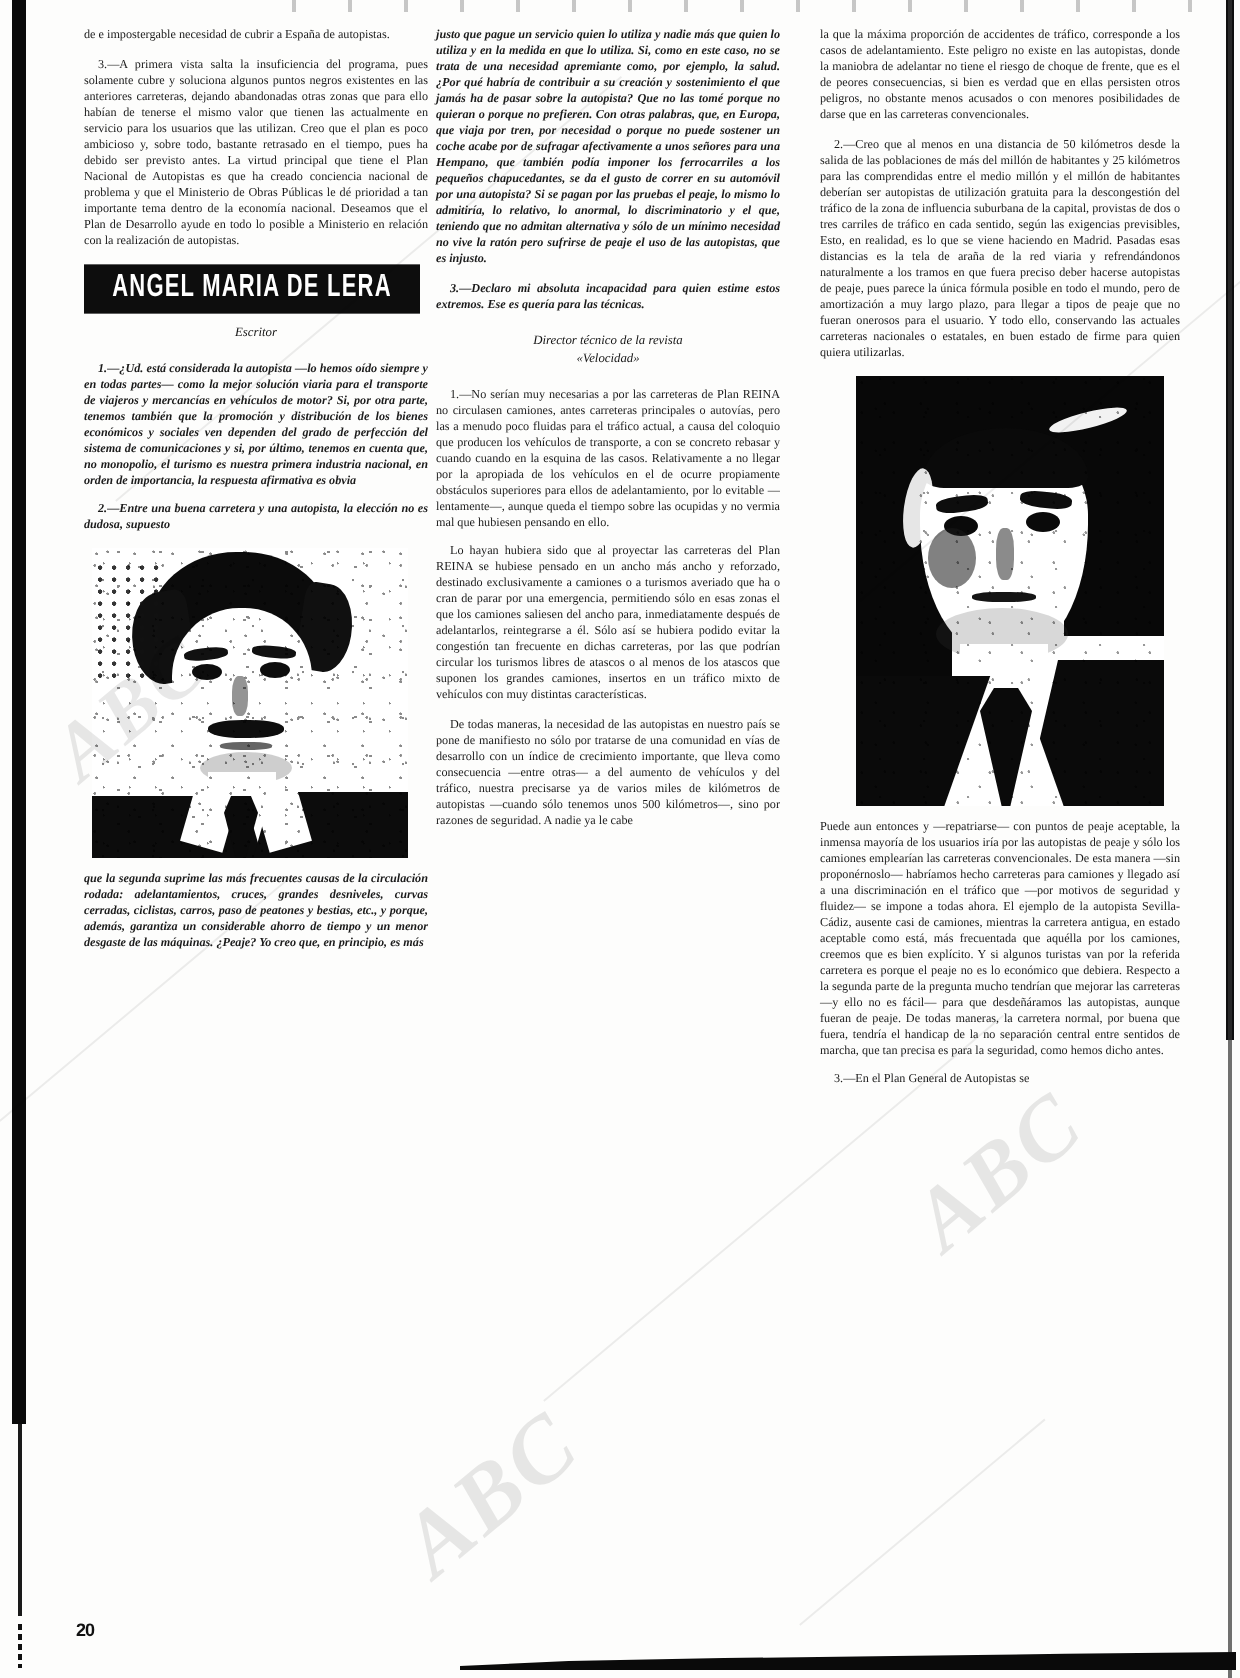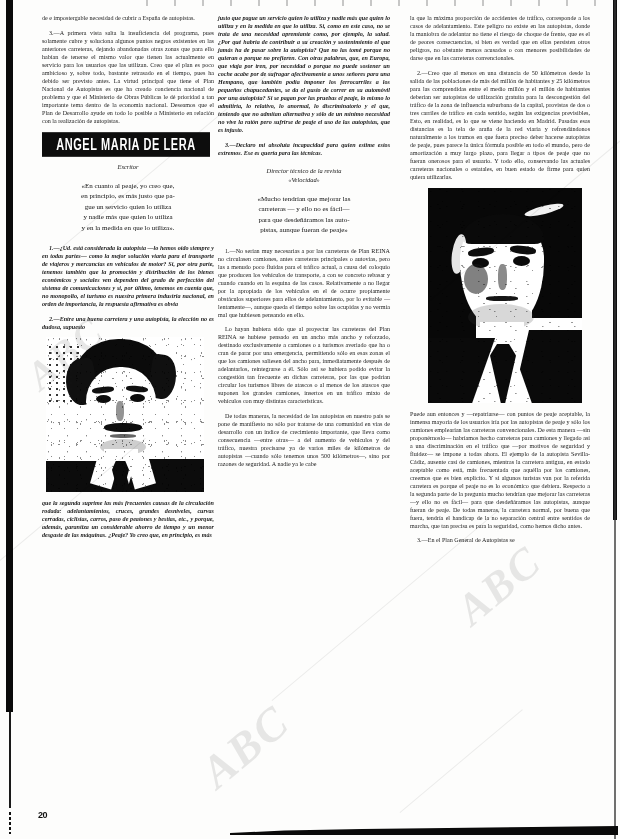--- a/index.html
+++ b/index.html
@@ -263,27 +263,20 @@
     <p>3.—A primera vista salta la insuficiencia del programa, pues solamente cubre y soluciona algunos puntos negros existentes en las anteriores carreteras, dejando abandonadas otras zonas que para ello habían de tenerse el mismo valor que tienen las actualmente en servicio para los usuarios que las utilizan. Creo que el plan es poco ambicioso y, sobre todo, bastante retrasado en el tiempo, pues ha debido ser previsto antes. La virtud principal que tiene el Plan Nacional de Autopistas es que ha creado conciencia nacional de problema y que el Ministerio de Obras Públicas le dé prioridad a tan importante tema dentro de la economía nacional. Deseamos que el Plan de Desarrollo ayude en todo lo posible a Ministerio en relación con la realización de autopistas.</p>
 
     <div class="plate-wrap" id="plate-lera">
       <div class="plate">ANGEL MARIA DE LERA</div>
     </div>
 
     <div class="role">
       <span>Escritor</span>
     </div>
 
-    <div class="pullquote">
-      <div>«En cuanto al peaje, yo creo que,</div>
-      <div>en principio, es más justo que pa-</div>
-      <div>gue un servicio quien lo utiliza</div>
-      <div>y nadie más que quien lo utiliza</div>
-      <div>y en la medida en que lo utiliza».</div>
-    </div>
 
     <p class="ital">1.—¿Ud. está considerada la autopista —lo hemos oído siempre y en todas partes— como la mejor solución viaria para el transporte de viajeros y mercancías en vehículos de motor? Si, por otra parte, tenemos también que la promoción y distribución de los bienes económicos y sociales ven dependen del grado de perfección del sistema de comunicaciones y si, por último, tenemos en cuenta que, no monopolio, el turismo es nuestra primera industria nacional, en orden de importancia, la respuesta afirmativa es obvia</p>
     <p class="ital">2.—Entre una buena carretera y una autopista, la elección no es dudosa, supuesto</p>
 
     <div class="photo" id="photo-lera">
       <div class="bg"></div>
       <div class="hair"></div>
         <div class="hairL"></div>
         <div class="hairR"></div>
       <div class="face"></div>
@@ -312,26 +305,20 @@
 
     <p class="ital noind">justo que pague un servicio quien lo utiliza y nadie más que quien lo utiliza y en la medida en que lo utiliza. Si, como en este caso, no se trata de una necesidad apremiante como, por ejemplo, la salud. ¿Por qué habría de contribuir a su creación y sostenimiento el que jamás ha de pasar sobre la autopista? Que no las tomé porque no quieran o porque no prefieren. Con otras palabras, que, en Europa, que viaja por tren, por necesidad o porque no puede sostener un coche acabe por de sufragar afectivamente a unos señores para una Hempano, que también podía imponer los ferrocarriles a los pequeños chapucedantes, se da el gusto de correr en su automóvil por una autopista? Si se pagan por las pruebas el peaje, lo mismo lo admitiría, lo relativo, lo anormal, lo discriminatorio y el que, teniendo que no admitan alternativa y sólo de un mínimo necesidad no vive la ratón pero sufrirse de peaje el uso de las autopistas, que es injusto.</p>
     <p class="ital">3.—Declaro mi absoluta incapacidad para quien estime estos extremos. Ese es quería para las técnicas.</p>
 
 
     <div class="role">
       <span>Director técnico de la revista</span>
       <span class="role-l2">«Velocidad»</span>
     </div>
 
-    <div class="pullquote">
-      <div>«Mucho tendrían que mejorar las</div>
-      <div>carreteras — y ello no es fácil—</div>
-      <div>para que desdeñáramos las auto-</div>
-      <div>pistas, aunque fueran de peaje»</div>
-    </div>
 
     <p>1.—No serían muy necesarias a por las carreteras de Plan REINA no circulasen camiones, antes carreteras principales o autovías, pero las a menudo poco fluidas para el tráfico actual, a causa del coloquio que producen los vehículos de transporte, a con se concreto rebasar y cuando cuando en la esquina de las casos. Relativamente a no llegar por la apropiada de los vehículos en el de ocurre propiamente obstáculos superiores para ellos de adelantamiento, por lo evitable —lentamente—, aunque queda el tiempo sobre las ocupidas y no vermia mal que hubiesen pensando en ello.</p>
     <p>Lo hayan hubiera sido que al proyectar las carreteras del Plan REINA se hubiese pensado en un ancho más ancho y reforzado, destinado exclusivamente a camiones o a turismos averiado que ha o cran de parar por una emergencia, permitiendo sólo en esas zonas el que los camiones saliesen del ancho para, inmediatamente después de adelantarlos, reintegrarse a él. Sólo así se hubiera podido evitar la congestión tan frecuente en dichas carreteras, por las que podrían circular los turismos libres de atascos o al menos de los atascos que suponen los grandes camiones, insertos en un tráfico mixto de vehículos con muy distintas características.</p>
     <p>De todas maneras, la necesidad de las autopistas en nuestro país se pone de manifiesto no sólo por tratarse de una comunidad en vías de desarrollo con un índice de crecimiento importante, que lleva como consecuencia —entre otras— a del aumento de vehículos y del tráfico, nuestra precisarse ya de varios miles de kilómetros de autopistas —cuando sólo tenemos unos 500 kilómetros—, sino por razones de seguridad. A nadie ya le cabe</p>
   </div>
 
   <div class="col" id="col-3">
 
     <p class="noind">la que la máxima proporción de accidentes de tráfico, corresponde a los casos de adelantamiento. Este peligro no existe en las autopistas, donde la maniobra de adelantar no tiene el riesgo de choque de frente, que es el de peores consecuencias, si bien es verdad que en ellas persisten otros peligros, no obstante menos acusados o con menores posibilidades de darse que en las carreteras convencionales.</p>
     <p>2.—Creo que al menos en una distancia de 50 kilómetros desde la salida de las poblaciones de más del millón de habitantes y 25 kilómetros para las comprendidas entre el medio millón y el millón de habitantes deberían ser autopistas de utilización gratuita para la descongestión del tráfico de la zona de influencia suburbana de la capital, provistas de dos o tres carriles de tráfico en cada sentido, según las exigencias previsibles, Esto, en realidad, es lo que se viene haciendo en Madrid. Pasadas esas distancias es la tela de araña de la red viaria y refrendándonos naturalmente a los tramos en que fuera preciso deber hacerse autopistas de peaje, pues parece la única fórmula posible en todo el mundo, pero de amortización a muy largo plazo, para llegar a tipos de peaje que no fueran onerosos para el usuario. Y todo ello, conservando las actuales carreteras nacionales o estatales, en buen estado de firme para quien quiera utilizarlas.</p>

